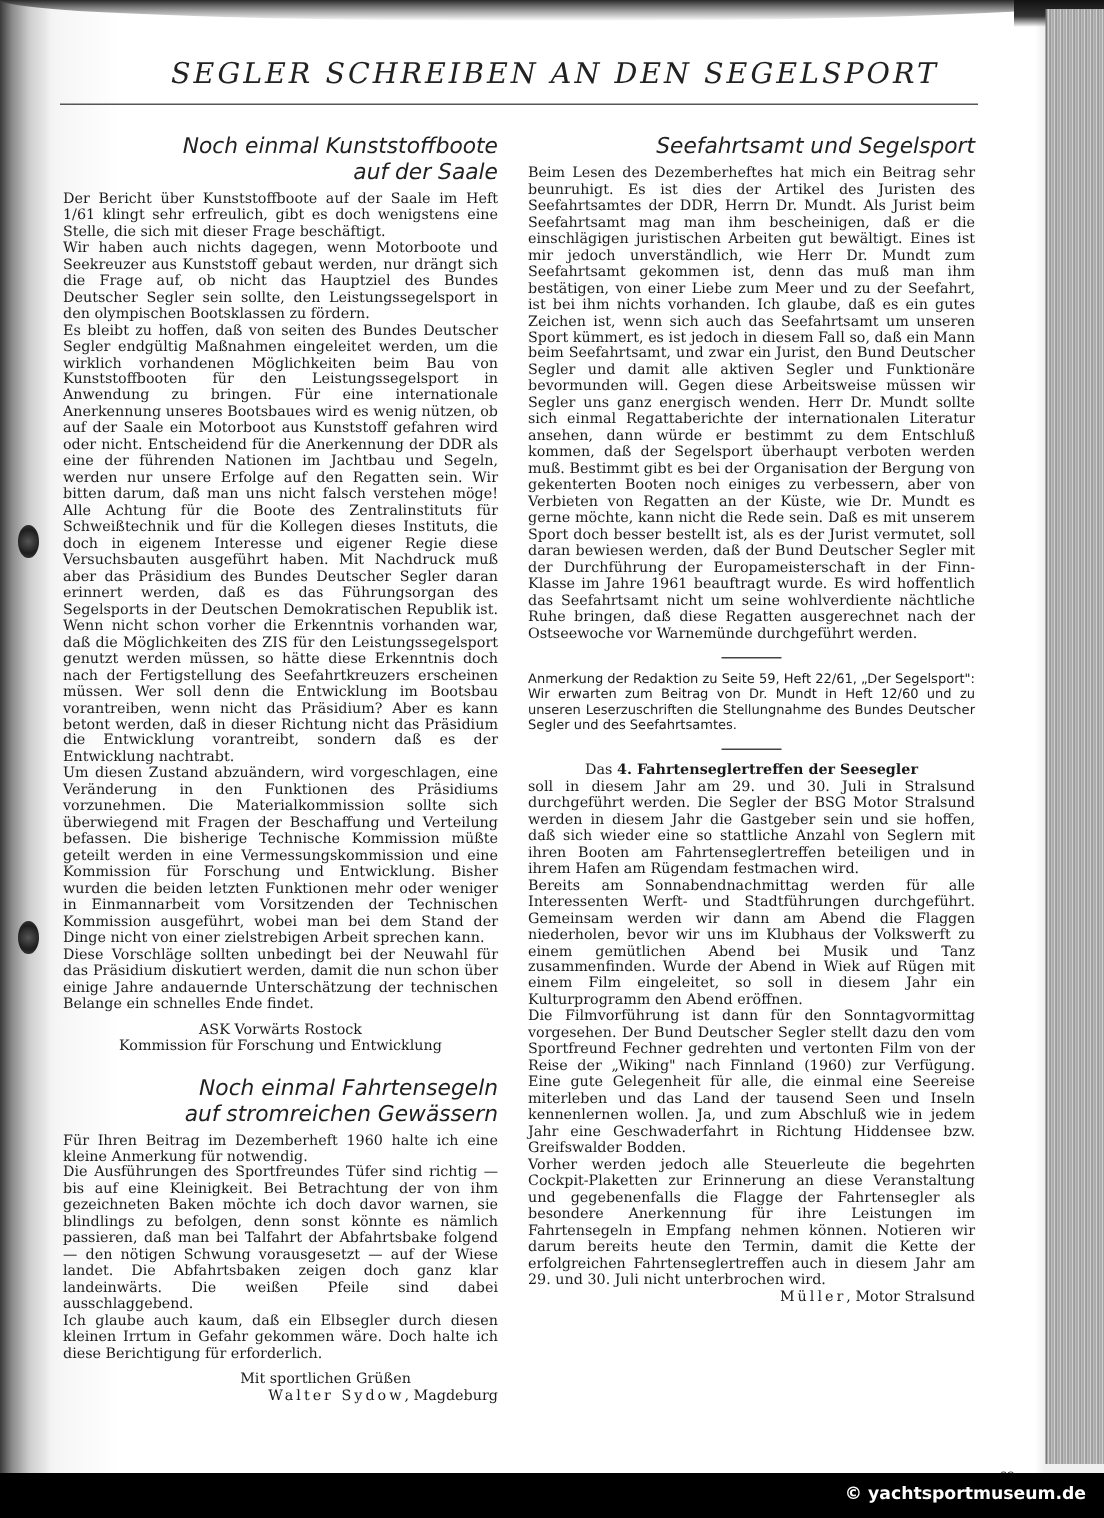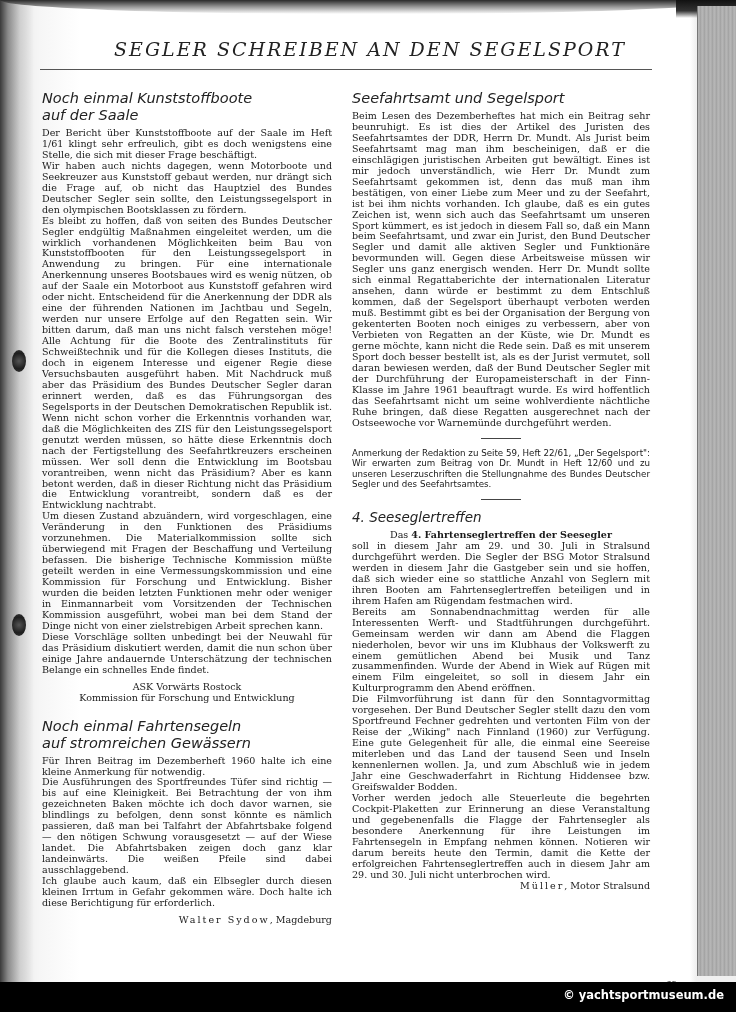--- a/index.html
+++ b/index.html
@@ -44,21 +44,21 @@
     position: absolute; left: 40px; top: 69px; width: 612px; height: 0;
     border-top: 1px solid #555;
   }
   .col {
     position: absolute; font-size: 9.55px; line-height: 10.95px; text-align: justify;
   }
   .col-left { left: 42px; top: 90px; width: 290px; }
   .col-right { left: 352px; top: 90px; width: 298px; }
   .headline {
     font-family: "DejaVu Sans", sans-serif; font-style: italic; font-weight: normal;
-    text-align: left; font-size: 14.5px; line-height: 17px; margin: 0 0 4px 0; color: #222;
+    text-align: right; font-size: 14.5px; line-height: 17px; margin: 0 0 4px 0; color: #222;
   }
   .headline.small { font-size: 13.5px; }
   p { margin: 0; text-indent: 0; }
   .sig { text-align: right; }
   .sig-center { text-align: center; }
   .spaced { letter-spacing: 2px; }
   .bold { font-weight: bold; text-align: right; }
   .divider { width: 40px; height: 0; border-top: 1px solid #444; margin: 9px auto; }
   .note {
     font-family: "DejaVu Sans", sans-serif; font-size: 8.7px; line-height: 10.6px;
@@ -111,36 +111,36 @@
 
     <div>
       <div class="headline">
         <div>Noch einmal Fahrtensegeln</div>
         <div>auf stromreichen Gewässern</div>
       </div>
       <p>Für Ihren Beitrag im Dezemberheft 1960 halte ich eine kleine Anmerkung für notwendig.</p>
       <p>Die Ausführungen des Sportfreundes Tüfer sind richtig — bis auf eine Kleinigkeit. Bei Betrachtung der von ihm gezeichneten Baken möchte ich doch davor warnen, sie blindlings zu befolgen, denn sonst könnte es nämlich passieren, daß man bei Talfahrt der Abfahrtsbake folgend — den nötigen Schwung vorausgesetzt — auf der Wiese landet. Die Abfahrtsbaken zeigen doch ganz klar landeinwärts. Die weißen Pfeile sind dabei ausschlaggebend.</p>
       <p>Ich glaube auch kaum, daß ein Elbsegler durch diesen kleinen Irrtum in Gefahr gekommen wäre. Doch halte ich diese Berichtigung für erforderlich.</p>
       <div class="gap-s"></div>
+      <p class="sig-center" style="padding-left:60px;">Mit sportlichen Grüßen</p>
       <p class="sig"><span class="spaced">Walter Sydow</span><span>, Magdeburg</span></p>
     </div>
   </div>
 
   <div class="col col-right">
     <div>
       <div class="headline">Seefahrtsamt und Segelsport</div>
       <p>Beim Lesen des Dezemberheftes hat mich ein Beitrag sehr beunruhigt. Es ist dies der Artikel des Juristen des Seefahrtsamtes der DDR, Herrn Dr. Mundt. Als Jurist beim Seefahrtsamt mag man ihm bescheinigen, daß er die einschlägigen juristischen Arbeiten gut bewältigt. Eines ist mir jedoch unverständlich, wie Herr Dr. Mundt zum Seefahrtsamt gekommen ist, denn das muß man ihm bestätigen, von einer Liebe zum Meer und zu der Seefahrt, ist bei ihm nichts vorhanden. Ich glaube, daß es ein gutes Zeichen ist, wenn sich auch das Seefahrtsamt um unseren Sport kümmert, es ist jedoch in diesem Fall so, daß ein Mann beim Seefahrtsamt, und zwar ein Jurist, den Bund Deutscher Segler und damit alle aktiven Segler und Funktionäre bevormunden will. Gegen diese Arbeitsweise müssen wir Segler uns ganz energisch wenden. Herr Dr. Mundt sollte sich einmal Regattaberichte der internationalen Literatur ansehen, dann würde er bestimmt zu dem Entschluß kommen, daß der Segelsport überhaupt verboten werden muß. Bestimmt gibt es bei der Organisation der Bergung von gekenterten Booten noch einiges zu verbessern, aber von Verbieten von Regatten an der Küste, wie Dr. Mundt es gerne möchte, kann nicht die Rede sein. Daß es mit unserem Sport doch besser bestellt ist, als es der Jurist vermutet, soll daran bewiesen werden, daß der Bund Deutscher Segler mit der Durchführung der Europameisterschaft in der Finn-Klasse im Jahre 1961 beauftragt wurde. Es wird hoffentlich das Seefahrtsamt nicht um seine wohlverdiente nächtliche Ruhe bringen, daß diese Regatten ausgerechnet nach der Ostseewoche vor Warnemünde durchgeführt werden.</p>
     </div>
 
     <div class="divider"></div>
     <p class="note">Anmerkung der Redaktion zu Seite 59, Heft 22/61, „Der Segelsport": Wir erwarten zum Beitrag von Dr. Mundt in Heft 12/60 und zu unseren Leserzuschriften die Stellungnahme des Bundes Deutscher Segler und des Seefahrtsamtes.</p>
     <div class="divider"></div>
 
     <div>
-      <div class="headline small">4. Seeseglertreffen</div>
       <p class="sig-center"><span>Das </span><span class="bold">4. Fahrtenseglertreffen der Seesegler</span></p>
       <p>soll in diesem Jahr am 29. und 30. Juli in Stralsund durchgeführt werden. Die Segler der BSG Motor Stralsund werden in diesem Jahr die Gastgeber sein und sie hoffen, daß sich wieder eine so stattliche Anzahl von Seglern mit ihren Booten am Fahrtenseglertreffen beteiligen und in ihrem Hafen am Rügendam festmachen wird.</p>
       <p>Bereits am Sonnabendnachmittag werden für alle Interessenten Werft- und Stadtführungen durchgeführt. Gemeinsam werden wir dann am Abend die Flaggen niederholen, bevor wir uns im Klubhaus der Volkswerft zu einem gemütlichen Abend bei Musik und Tanz zusammenfinden. Wurde der Abend in Wiek auf Rügen mit einem Film eingeleitet, so soll in diesem Jahr ein Kulturprogramm den Abend eröffnen.</p>
       <p>Die Filmvorführung ist dann für den Sonntagvormittag vorgesehen. Der Bund Deutscher Segler stellt dazu den vom Sportfreund Fechner gedrehten und vertonten Film von der Reise der „Wiking" nach Finnland (1960) zur Verfügung. Eine gute Gelegenheit für alle, die einmal eine Seereise miterleben und das Land der tausend Seen und Inseln kennenlernen wollen. Ja, und zum Abschluß wie in jedem Jahr eine Geschwaderfahrt in Richtung Hiddensee bzw. Greifswalder Bodden.</p>
       <p>Vorher werden jedoch alle Steuerleute die begehrten Cockpit-Plaketten zur Erinnerung an diese Veranstaltung und gegebenenfalls die Flagge der Fahrtensegler als besondere Anerkennung für ihre Leistungen im Fahrtensegeln in Empfang nehmen können. Notieren wir darum bereits heute den Termin, damit die Kette der erfolgreichen Fahrtenseglertreffen auch in diesem Jahr am 29. und 30. Juli nicht unterbrochen wird.</p>
       <p class="sig"><span class="spaced">Müller</span><span>, Motor Stralsund</span></p>
     </div>
   </div>
 
   <div class="page-number">63</div>

